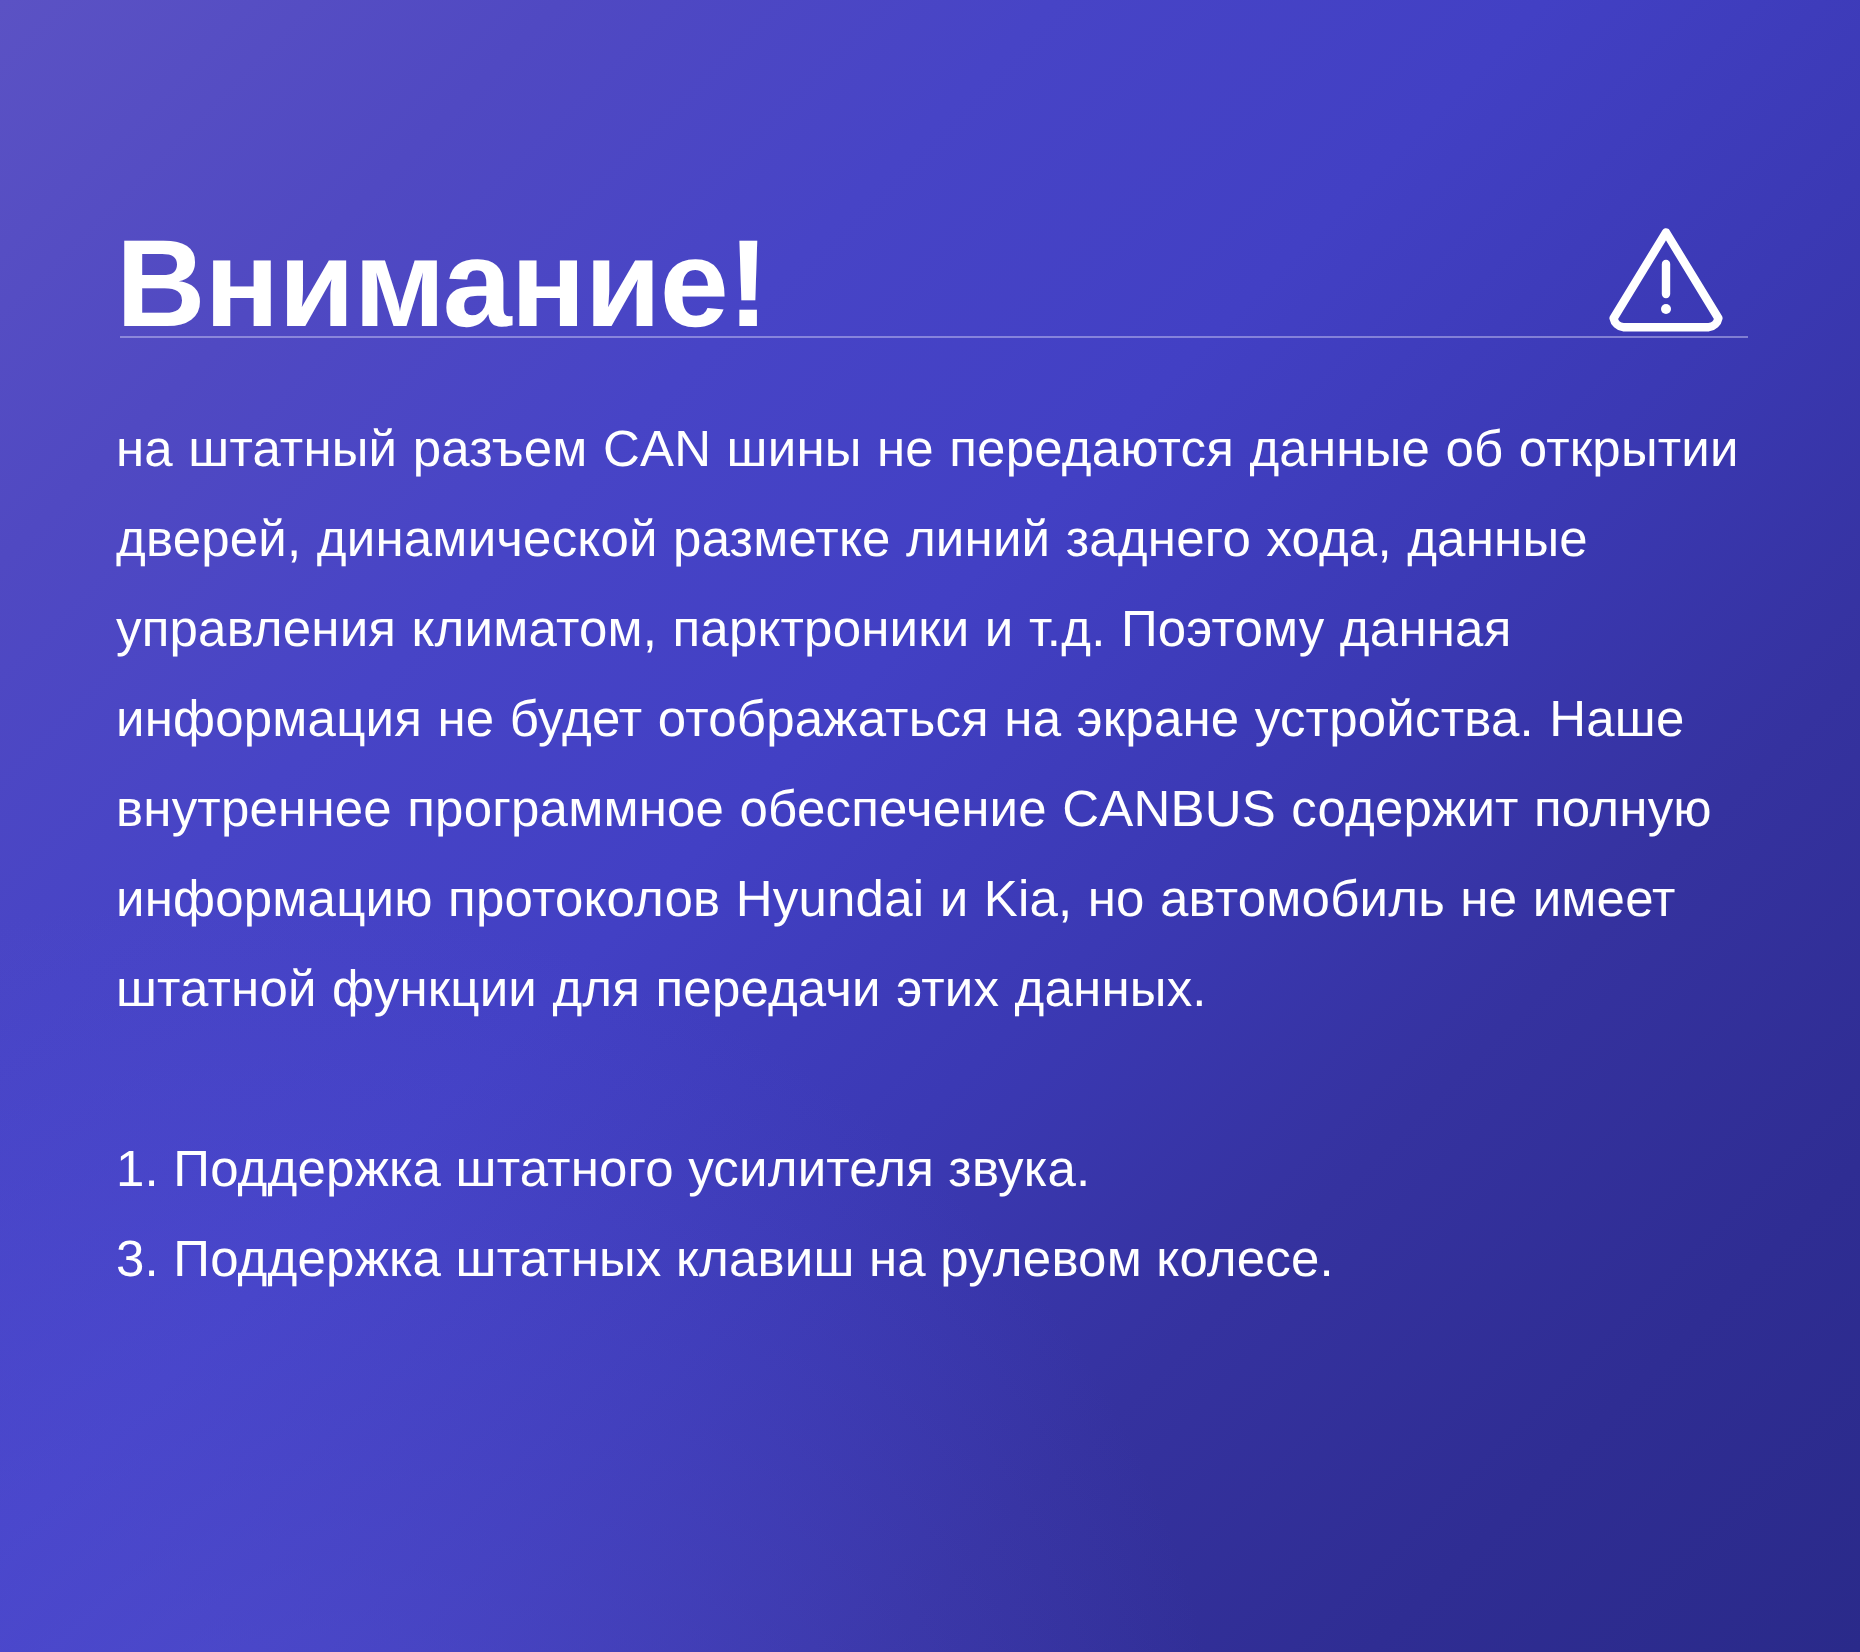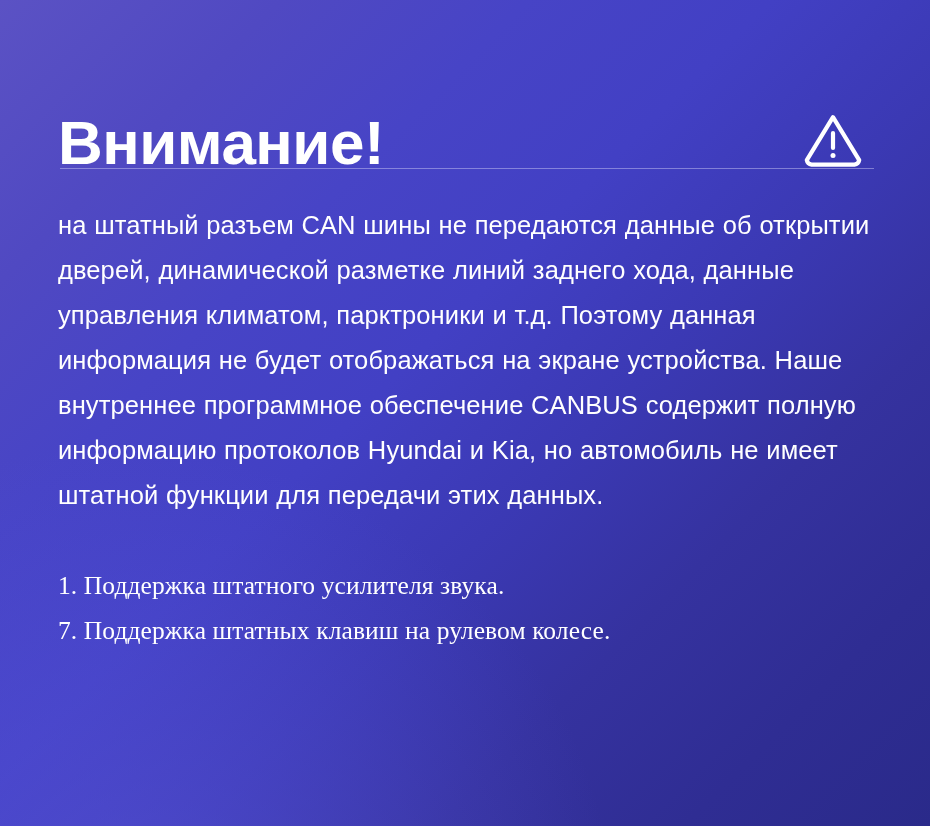--- a/index.html
+++ b/index.html
@@ -106,21 +106,21 @@
   .para + .para-spacer {
     height: 45px;
   }
   .list {
     list-style: none;
     margin: 0;
     padding: 0;
   }
   .list-item {
     color: #ffffff;
-    font-family: Liberation Serif, serif;
+    font-family: Liberation Sans, sans-serif;
     font-size: 25.5px;
     font-weight: 400;
     line-height: 45px;
     letter-spacing: 0.1px;
     white-space: nowrap;
   }
 </style>
 </head>
 <body>
 
@@ -142,18 +142,18 @@
     <div class="divider"></div>
 
     <div class="body-copy">
       <p class="para">на штатный разъем CAN шины не передаются данные об открытии дверей, динамической разметке линий заднего хода, данные управления климатом, парктроники и т.д. Поэтому данная информация не будет отображаться на экране устройства. Наше внутреннее программное обеспечение CANBUS содержит полную информацию протоколов Hyundai и Kia, но автомобиль не имеет штатной функции для передачи этих данных.</p>
 
       <div class="para-spacer"></div>
 
 
       <ol class="list">
         <li class="list-item">1. Поддержка штатного усилителя звука.</li>
-        <li class="list-item">7. Поддержка штатных клавиш на рулевом колесе.</li>
+        <li class="list-item">3. Поддержка штатных клавиш на рулевом колесе.</li>
       </ol>
     </div>
 
   </div>
 </div>
 
 </body></html>

